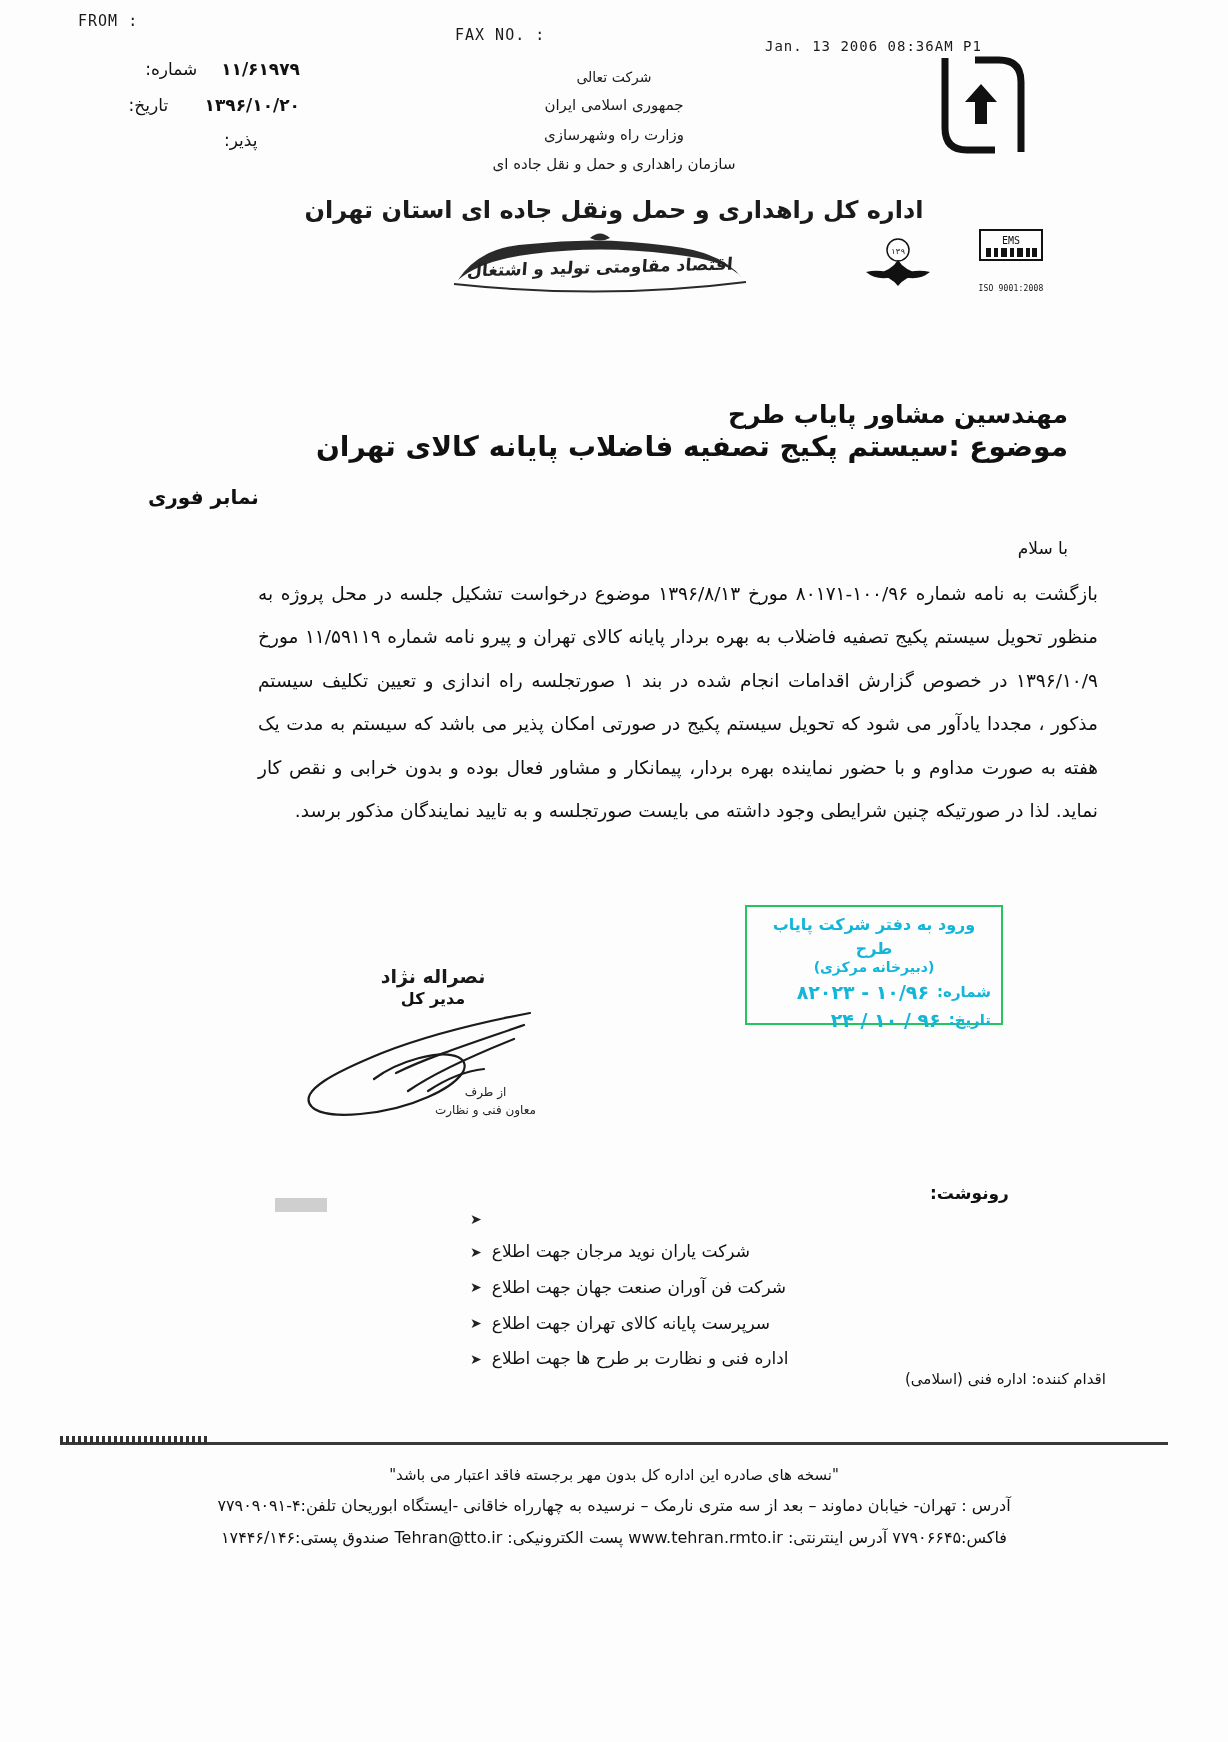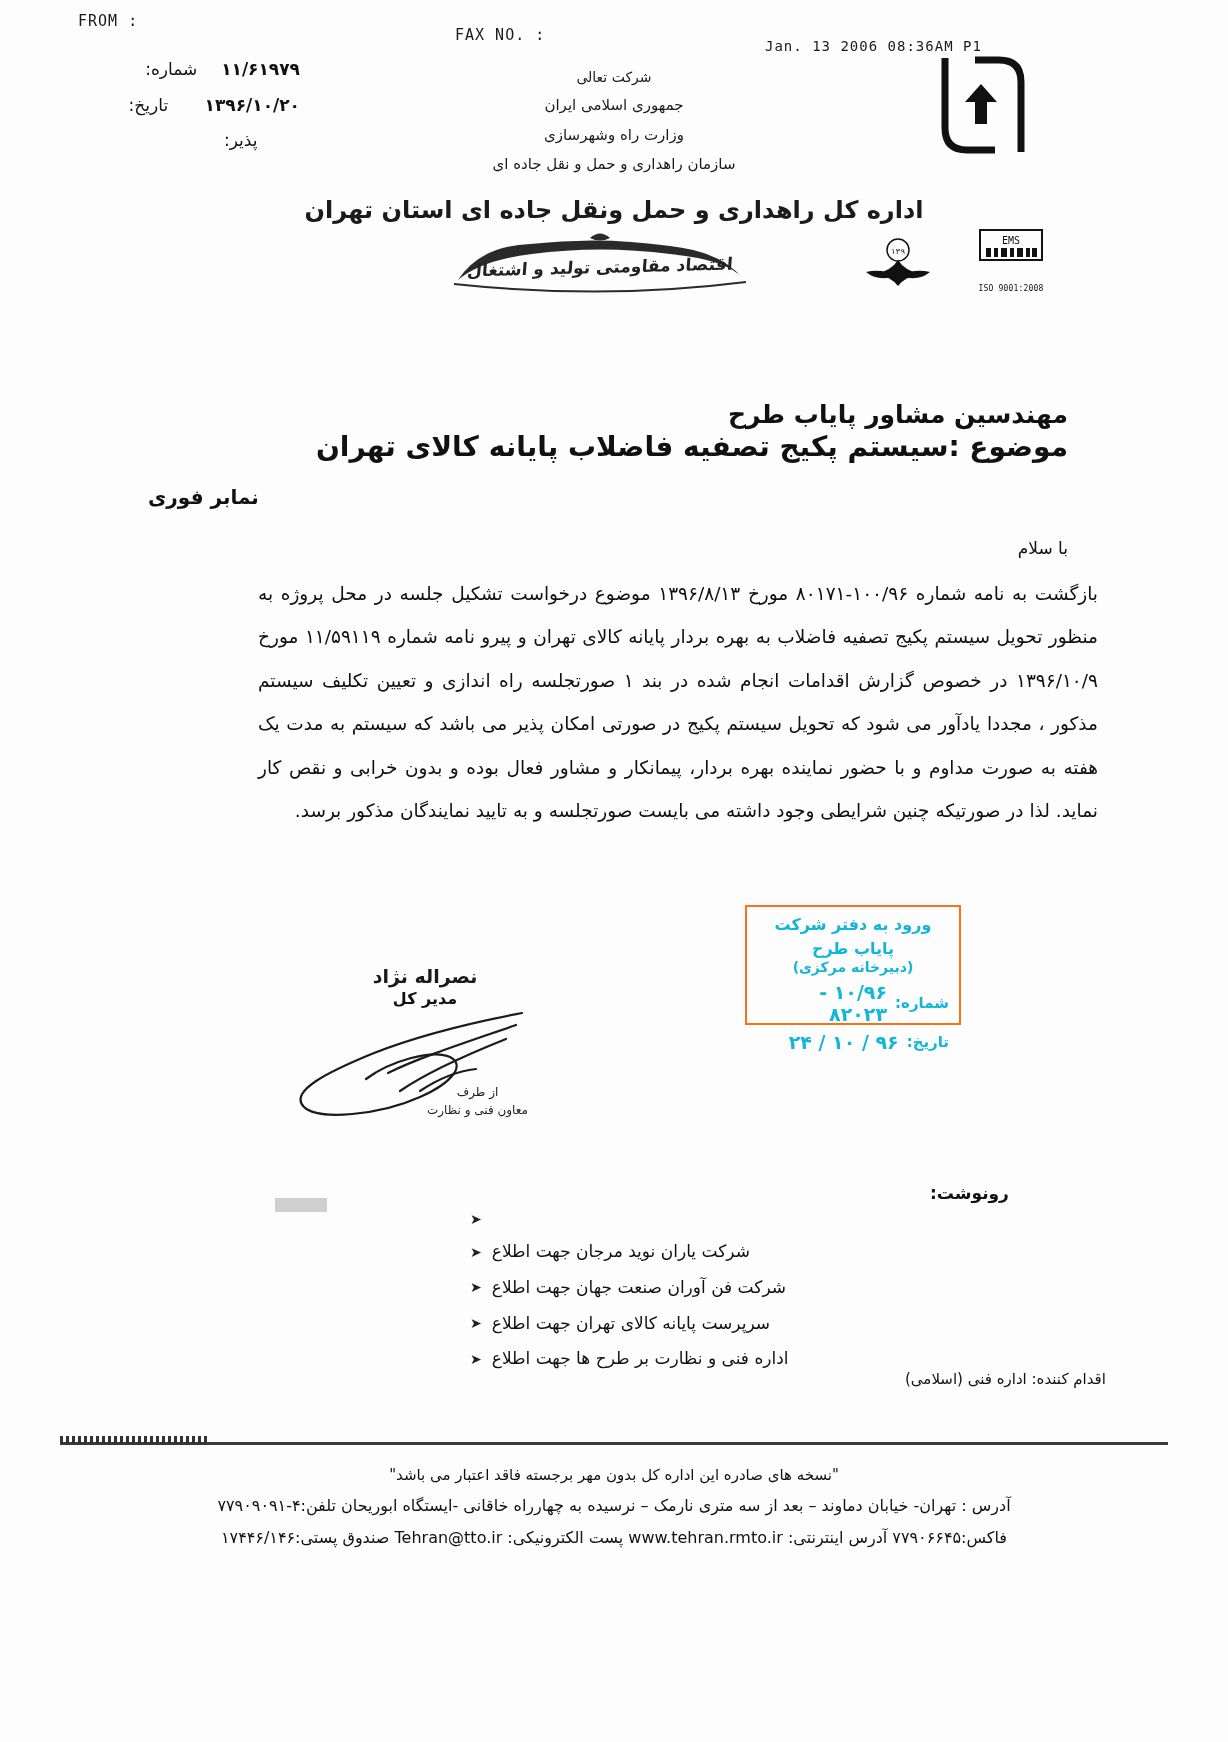--- a/index.html
+++ b/index.html
@@ -198,23 +198,23 @@
     line-height: 2.35;
     color: #101010;
   }
   .body-text p { margin: 0 0 2px 0; }
 
   
   .stamp {
     position: absolute;
     top: 905px;
     left: 745px;
-    width: 216px;
+    width: 258px;
     height: 120px;
-    border: 2px solid #f97316;
+    border: 2px solid #22c55e;
     direction: rtl;
     color: #12b6d8;
     padding: 6px 10px;
     box-sizing: border-box;
     font-weight: 700;
   }
   .stamp-title {
     font-size: 16px;
     text-align: center;
     line-height: 1.5;
@@ -234,21 +234,21 @@
   }
   .stamp-row .val {
     font-size: 19px;
     letter-spacing: 1px;
   }
 
   
   .signature-block {
     position: absolute;
     top: 965px;
-    left: 300px;
+    left: 308px;
     width: 250px;
     height: 170px;
     direction: rtl;
     text-align: center;
   }
   .sig-name {
     font-size: 19px;
     font-weight: 700;
     color: #1a1a1a;
   }

